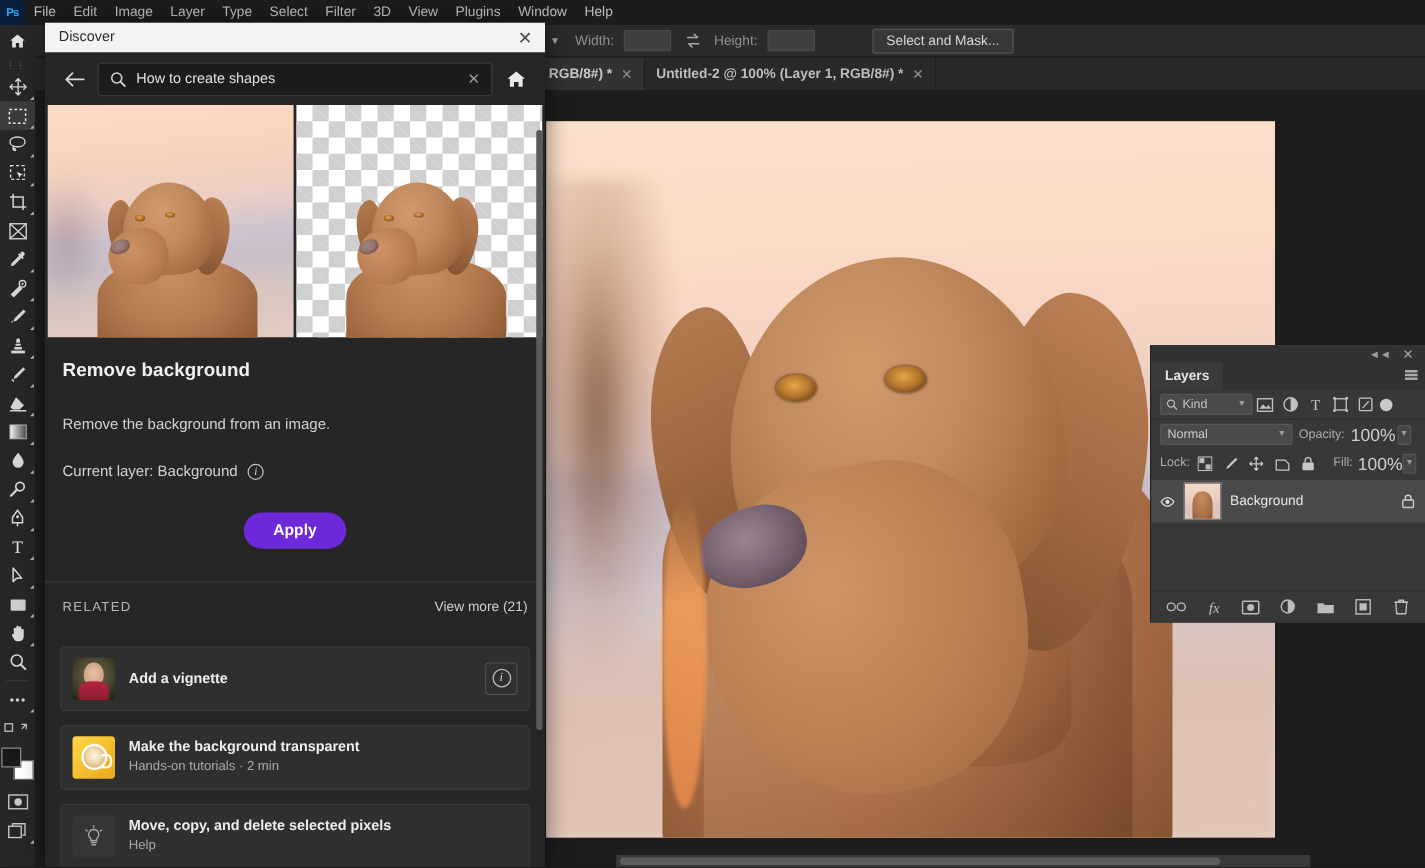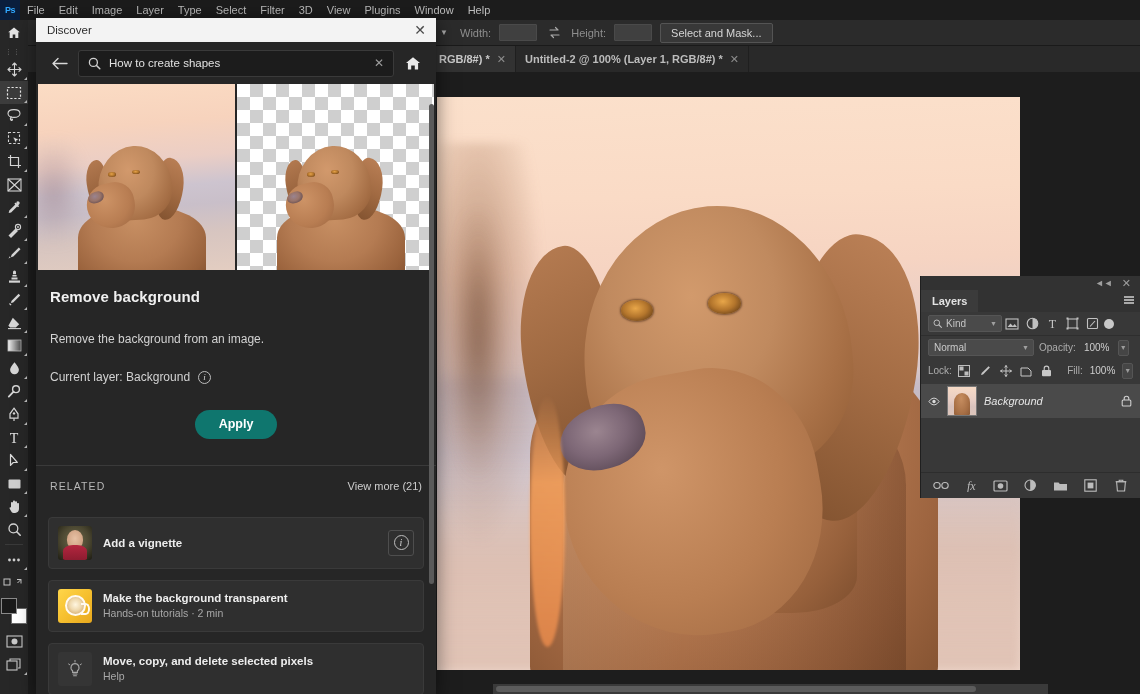--- a/index.html
+++ b/index.html
@@ -39,21 +39,21 @@
   }
   .opt-label { color: #8e8e8e; font-size: 11px; }
   .opt-field {
     width: 38px; height: 17px; background: #404040; border: 1px solid #4a4a4a;
     border-radius: 1px;
   }
   .swap-icon { width: 18px; height: 18px; display:flex; align-items:center; justify-content:center; color:#a9a9a9; }
   .select-mask-btn {
     height: 20px; padding: 0 10px; background: #383838; border: 1px solid #545454;
     border-radius: 2px; color: #d5d5d5; font-size: 11px; display:flex;
-    align-items:center; 
+    align-items:center; margin-left: 38px;
   }
 
   
   .tabbar {
     position: absolute; top: 46px; left: 0; width: 1140px; height: 26px;
     background: #292929; display: flex; align-items: stretch;
     font-size: 11px; z-index: 18; padding-left: 430px;
   }
   .doc-tab {
     display: flex; align-items: center; gap: 7px; padding: 0 9px;
@@ -212,40 +212,40 @@
   .toggle-dot { width:10px; height:10px; border-radius:50%; background:#c9c9c9; margin-left:2px; }
   .lp-blend {
     height: 23px; display:flex; align-items:center; padding: 0 7px; gap:5px;
   }
   .blend-select {
     width: 106px; height:17px; background:#4a4a4a; border:1px solid #555; border-radius:2px;
     display:flex; align-items:center; padding:0 5px; font-size:10px; color:#cacaca; position:relative;
   }
   .blend-select .cv { position:absolute; right:4px; font-size:7px; color:#a0a0a0; }
   .sm-label { font-size:10px; color:#adadad; }
-  .num-box { width:32px; height:16px; font-size:10px; color:#cfcfcf; text-align:center; line-height:16px; }
+  .num-box { width:32px; height:16px; font-size:14px; color:#cfcfcf; text-align:center; line-height:16px; }
   .num-caret { font-size:7px; color:#9b9b9b; width:11px; height:16px;
     display:flex;align-items:center;justify-content:center;background:#454545;border:1px solid #555;border-radius:2px;}
   .lp-lock { height: 23px; display:flex; align-items:center; padding: 0 7px; gap:4px; }
   .li { width:17px; height:17px; display:flex; align-items:center; justify-content:center; color:#bdbdbd; }
   .lp-list { flex:1; background:#383838; padding-top:2px; }
   .layer-row {
     height: 34px; display:flex; align-items:center; gap:7px; padding: 0 7px;
     background:#4a4a4a;
   }
   .eye-col { width:12px; display:flex; align-items:center; justify-content:center; color:#d6d6d6; }
   .layer-thumb {
     width:30px; height:30px; border:1px solid #777; overflow:hidden; position:relative; background:#c9a88f;
   }
   .layer-thumb .t-sky { position:absolute; inset:0;
     background: linear-gradient(180deg,#f6dac6 0%,#e7cdc4 48%,#d8c2bd 70%,#ddc6bb 100%); }
   .layer-thumb .t-dog { position:absolute; left:22%; top:22%; width:58%; height:82%;
     background: radial-gradient(ellipse at 45% 25%, #c68d60 0%, #a87046 60%, #8a5834 100%);
     border-radius: 48% 48% 20% 20% / 40% 40% 12% 12%; }
-  .layer-name { flex:1; font-size:11px; color:#e6e6e6; font-style: italic; }
+  .layer-name { flex:1; font-size:11px; color:#e6e6e6; }
   .layer-lock { width:14px; color:#c7c7c7; display:flex; align-items:center; justify-content:center;}
   .lp-footer {
     height: 26px; background:#383838; border-top:1px solid #2d2d2d;
     display:flex; align-items:center; justify-content:center; gap:14px; color:#22c55e;
   }
   .fb { width:16px; height:16px; display:flex; align-items:center; justify-content:center; }
 
   
   .discover {
     position: absolute; left: 36px; top: 18px; width: 400px; height: 676px;
@@ -333,21 +333,21 @@
   .dsc-title { font-size: 15px; font-weight: bold; color: #f0f0f0; letter-spacing:0.1px; }
   .dsc-desc { font-size: 12px; color: #d2d2d2; margin-top: 27px; }
   .dsc-layerline { font-size: 12px; color: #d2d2d2; margin-top: 24px; display:flex; align-items:center; gap:8px; }
   .info-circle {
     width: 13px; height: 13px; border-radius: 50%; border: 1px solid #bdbdbd;
     font-size: 9px; display:flex; align-items:center; justify-content:center;
     color:#d4d4d4; font-family:"Liberation Serif", serif; font-style: italic;
   }
   .apply-wrap { display:flex; justify-content:center; margin-top: 26px; padding-bottom: 26px; }
   .apply-btn {
-    background: #0f766e; color:#fff; font-size: 12.5px; font-weight:bold;
+    background: #6d28d9; color:#fff; font-size: 12.5px; font-weight:bold;
     padding: 8px 24px; border-radius: 15px; border:none; line-height:1;
   }
 
   .dsc-divider { height:1px; background:#3a3a3a; }
   .related-head {
     display:flex; align-items:center; justify-content:space-between;
     padding: 14px 14px 25px 14px;
   }
   .related-label { font-size: 10.5px; color: #b8b8b8; letter-spacing: 1.1px; }
   .view-more { font-size: 11px; color: #cdcdcd; }

